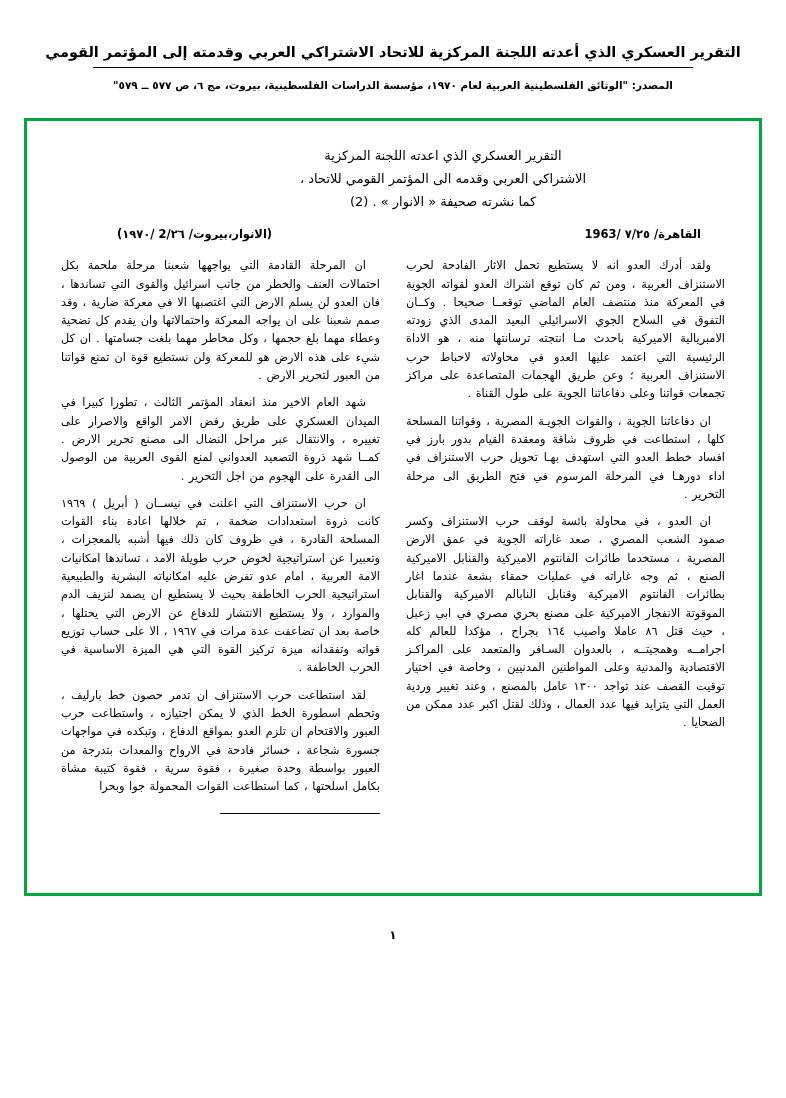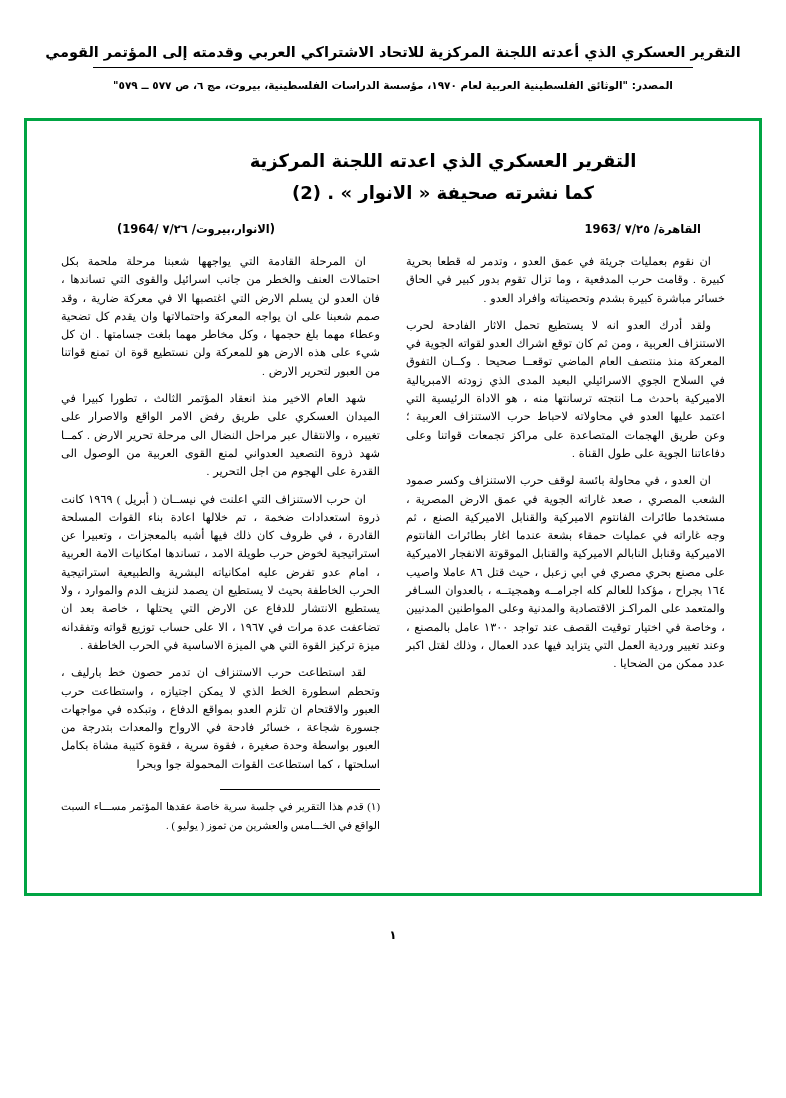--- a/index.html
+++ b/index.html
@@ -66,22 +66,22 @@
     box-sizing: border-box;
   }
 
   
   .inner-head {
     text-align: center;
     margin-right: 50px;
     margin-left: 150px;
   }
   .inner-head .line {
-    font-size: 18px;
-    font-weight: bold;
+    font-size: 13px;
+    font-weight: normal;
     line-height: 1.75;
     letter-spacing: 0.4px;
   }
   .meta-row {
     display: flex;
     justify-content: space-between;
     font-size: 11.5px;
     font-weight: bold;
     margin-top: 14px;
     padding: 0 28px 0 60px;
@@ -91,21 +91,20 @@
   .columns {
     display: flex;
     flex-direction: row;
     margin-top: 16px;
     gap: 26px;
     align-items: flex-start;
   }
   .col {
     width: 50%;
     box-sizing: border-box;
-    font-family: Liberation Serif, serif;
   }
   .col.right { padding-right: 4px; }
   .col.left  { padding-left: 4px; }
 
   p.body {
     font-size: 11.3px;
     line-height: 1.62;
     text-align: justify;
     margin: 0 0 9px 0;
     text-indent: 14px;
@@ -146,44 +145,44 @@
     <div class="doc-title">التقرير العسكري الذي أعدته اللجنة المركزية للاتحاد الاشتراكي العربي وقدمته إلى المؤتمر القومي</div>
     <div class="title-underline"></div>
     <div class="doc-source">المصدر: "الوثائق الفلسطينية العربية لعام ١٩٧٠، مؤسسة الدراسات الفلسطينية، بيروت، مج ٦، ص ٥٧٧ ــ ٥٧٩"</div>
   </div>
 
   <div class="frame">
     <div class="frame-inner">
 
       <div class="inner-head">
         <div class="line">التقرير العسكري الذي اعدته اللجنة المركزية</div>
+        <div class="line">الاشتراكي العربي وقدمه الى المؤتمر القومي للاتحاد ،</div>
         <div class="line">كما نشرته صحيفة « الانوار » . (2)</div>
       </div>
 
       <div class="meta-row">
         <div>القاهرة/ ٧/٢٥ /1963</div>
-        <div>(الانوار،بيروت/ ٧/٢٦ /1964)</div>
+        <div>(الانوار،بيروت/ 2/٢٦ /١٩٧٠)</div>
       </div>
 
       <div class="columns">
 
         <div class="col right">
-          <p class="body">ان نقوم بعمليات جريئة في عمق العدو ، وتدمر له قطعا بحرية كبيرة . وقامت حرب المدفعية ، وما تزال تقوم بدور كبير في الحاق خسائر مباشرة كبيرة بشدم وتحصيناته وافراد العدو .</p>
           <p class="body">ولقد أدرك العدو انه لا يستطيع تحمل الاثار الفادحة لحرب الاستنزاف العربية ، ومن ثم كان توقع اشراك العدو لقواته الجوية في المعركة منذ منتصف العام الماضي توقعــا صحيحا . وكــان التفوق في السلاح الجوي الاسرائيلي البعيد المدى الذي زودته الامبريالية الاميركية باحدث مـا انتجته ترسانتها منه ، هو الاداة الرئيسية التي اعتمد عليها العدو في محاولاته لاحباط حرب الاستنزاف العربية ؛ وعن طريق الهجمات المتصاعدة على مراكز تجمعات قواتنا وعلى دفاعاتنا الجوية على طول القناة .</p>
+          <p class="body">ان دفاعاتنا الجوية ، والقوات الجويـة المصرية ، وقواتنا المسلحة كلها ، استطاعت في ظروف شاقة ومعقدة القيام بدور بارز في افساد خطط العدو التي استهدف بهـا تحويل حرب الاستنزاف في اداء دورهـا في المرحلة المرسوم في فتح الطريق الى مرحلة التحرير .</p>
           <p class="body">ان العدو ، في محاولة بائسة لوقف حرب الاستنزاف وكسر صمود الشعب المصري ، صعد غاراته الجوية في عمق الارض المصرية ، مستخدما طائرات الفانتوم الاميركية والقنابل الاميركية الصنع ، ثم وجه غاراته في عمليات حمقاء بشعة عندما اغار بطائرات الفانتوم الاميركية وقنابل النابالم الاميركية والقنابل الموقوتة الانفجار الاميركية على مصنع بحري مصري في ابي زعبل ، حيث قتل ٨٦ عاملا واصيب ١٦٤ بجراح ، مؤكدا للعالم كله اجرامــه وهمجيتــه ، بالعدوان السـافر والمتعمد على المراكـز الاقتصادية والمدنية وعلى المواطنين المدنيين ، وخاصة في اختيار توقيت القصف عند تواجد ١٣٠٠ عامل بالمصنع ، وعند تغيير وردية العمل التي يتزايد فيها عدد العمال ، وذلك لقتل اكبر عدد ممكن من الضحايا .</p>
         </div>
 
         <div class="col left">
           <p class="body">ان المرحلة القادمة التي يواجهها شعبنا مرحلة ملحمة بكل احتمالات العنف والخطر من جانب اسرائيل والقوى التي تساندها ، فان العدو لن يسلم الارض التي اغتصبها الا في معركة ضارية ، وقد صمم شعبنا على ان يواجه المعركة واحتمالاتها وان يقدم كل تضحية وعطاء مهما بلغ حجمها ، وكل مخاطر مهما بلغت جسامتها . ان كل شيء على هذه الارض هو للمعركة ولن نستطيع قوة ان تمنع قواتنا من العبور لتحرير الارض .</p>
-          <p class="body">شهد العام الاخير منذ انعقاد المؤتمر الثالث ، تطورا كبيرا في الميدان العسكري على طريق رفض الامر الواقع والاصرار على تغييره ، والانتقال عبر مراحل النضال الى مرحلة تحرير الارض . كمــا شهد ذروة التصعيد العدواني لمنع القوى العربية من الوصول الى القدرة على الهجوم من اجل التحرير .</p>
+          <p class="body">شهد العام الاخير منذ انعقاد المؤتمر الثالث ، تطورا كبيرا في الميدان العسكري على طريق رفض الامر الواقع والاصرار على تغييره ، والانتقال عبر مراحل النضال الى مصنع تحرير الارض . كمــا شهد ذروة التصعيد العدواني لمنع القوى العربية من الوصول الى القدرة على الهجوم من اجل التحرير .</p>
           <p class="body">ان حرب الاستنزاف التي اعلنت في نيســان ( أبريل ) ١٩٦٩ كانت ذروة استعدادات ضخمة ، تم خلالها اعادة بناء القوات المسلحة القادرة ، في ظروف كان ذلك فيها أشبه بالمعجزات ، وتعبيرا عن استراتيجية لخوض حرب طويلة الامد ، تساندها امكانيات الامة العربية ، امام عدو تفرض عليه امكانياته البشرية والطبيعية استراتيجية الحرب الخاطفة بحيث لا يستطيع ان يصمد لنزيف الدم والموارد ، ولا يستطيع الانتشار للدفاع عن الارض التي يحتلها ، خاصة بعد ان تضاعفت عدة مرات في ١٩٦٧ ، الا على حساب توزيع قواته وتفقدانه ميزة تركيز القوة التي هي الميزة الاساسية في الحرب الخاطفة .</p>
           <p class="body">لقد استطاعت حرب الاستنزاف ان تدمر حصون خط بارليف ، وتحطم اسطورة الخط الذي لا يمكن اجتيازه ، واستطاعت حرب العبور والاقتحام ان تلزم العدو بمواقع الدفاع ، وتبكده في مواجهات جسورة شجاعة ، خسائر فادحة في الارواح والمعدات بتدرجة من العبور بواسطة وحدة صغيرة ، فقوة سرية ، فقوة كتيبة مشاة بكامل اسلحتها ، كما استطاعت القوات المحمولة جوا وبحرا</p>
 
           <div class="footnote-rule"></div>
-          <p class="footnote">(١) قدم هذا التقرير في جلسة سرية خاصة عقدها المؤتمر مســـاء السبت الواقع في الخـــامس والعشرين من تموز ( يوليو ) .</p>
         </div>
 
       </div>
 
     </div>
   </div>
 
   <div class="page-number">١</div>
 
 </div>

